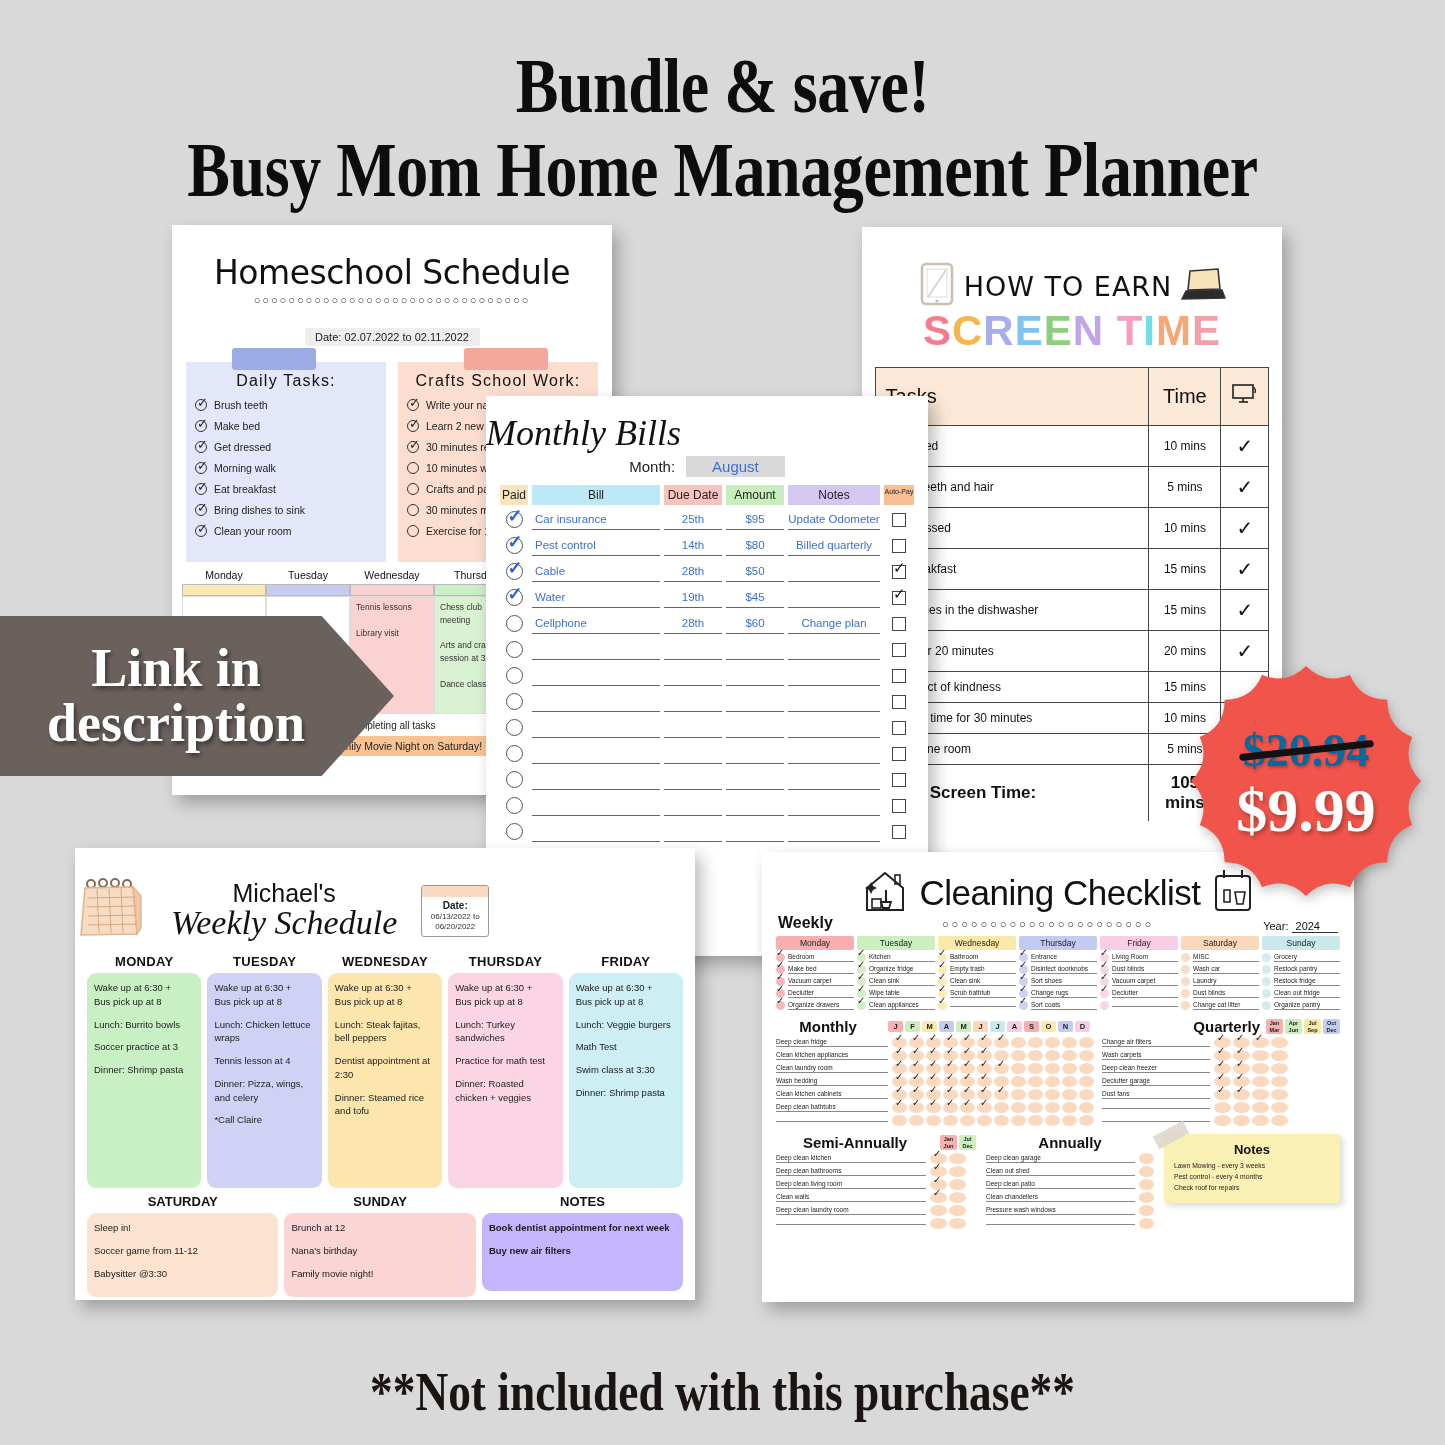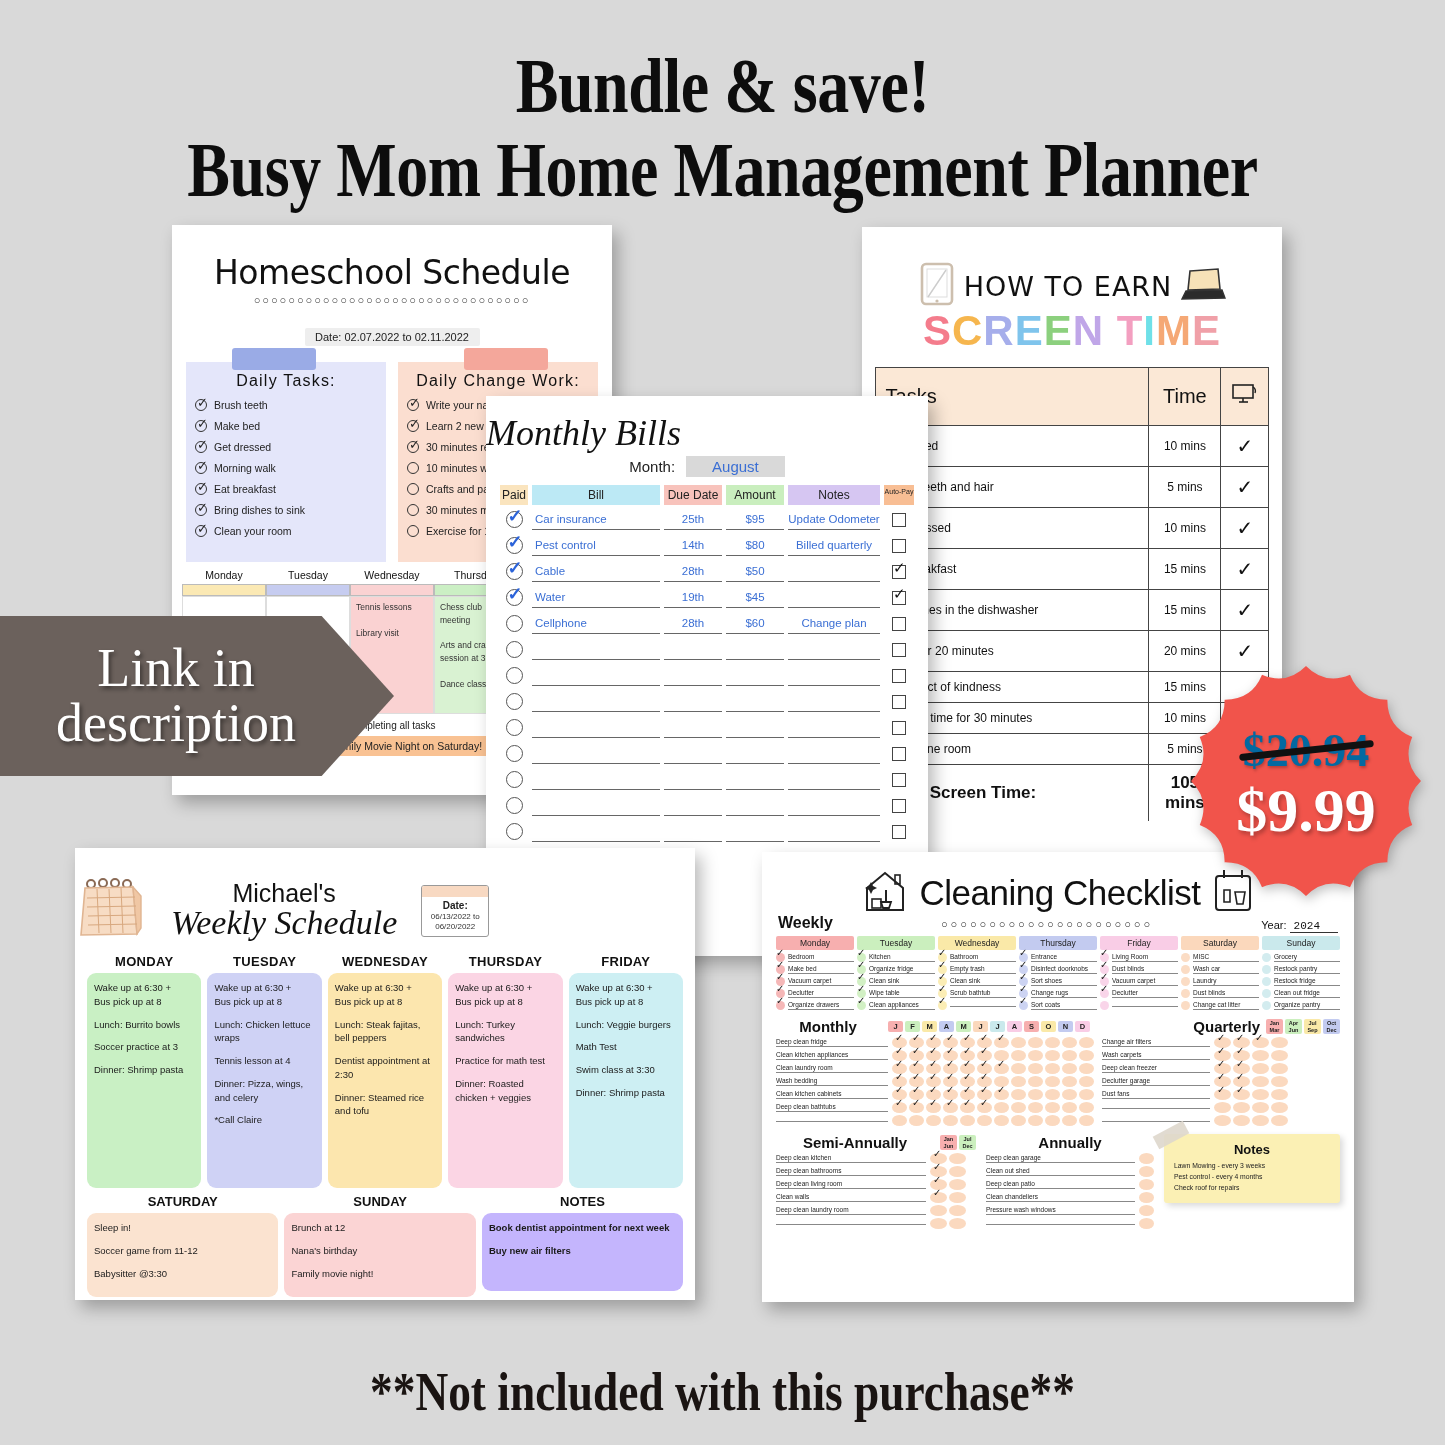--- a/index.html
+++ b/index.html
@@ -133,21 +133,21 @@
   .wk-bottom .wk-card { min-height:78px;}
 
   
   #sheet-cleaning { left: 762px; top: 852px; width: 592px; height: 450px; }
   .cl-head { display:flex; align-items:center; justify-content:center; gap:9px; padding-top:16px;}
   .cl-head .t { font-size:35px; color:#111; letter-spacing:-0.5px;}
   .cl-sub { display:flex; align-items:flex-end; justify-content:space-between; padding: 0 16px; margin-top:-4px;}
   .cl-sub .weekly { font-size:16px; font-weight:bold; color:#111;}
   .cl-sub .dots { font-size:11px; letter-spacing:3px; color:#222; padding-bottom:2px;}
   .cl-sub .year { font-size:11px; color:#111;}
-  .cl-sub .year u { text-decoration:none; border-bottom:1px solid #333; padding: 0 18px 0 4px; font-family: Liberation Mono, monospace;}
+  .cl-sub .year u { text-decoration:none; border-bottom:1px solid #333; padding: 0 18px 0 4px;}
   .cl-days { display:flex; gap:3px; padding: 4px 14px 0;}
   .cl-day { flex:1; }
   .cl-day .dh { text-align:center; font-size:8.5px; color:#222; padding:2px 0; border-radius:2px;}
   .cl-task { display:flex; align-items:center; gap:3px; margin-top:3px;}
   .cl-dot { width:9px; height:9px; border-radius:50%; flex:0 0 9px; position:relative;}
   .cl-dot.on::after{content:"✓"; position:absolute; left:0; top:-6px; font-size:10px; color:#222;}
   .cl-line { flex:1; border-bottom:0.8px solid #888; font-size:6.5px; color:#222; padding-bottom:1px; white-space:nowrap; overflow:hidden;}
   .cl-sec-title { font-size:15px; font-weight:bold; color:#111; text-align:center;}
   .mo-wrap { display:flex; padding: 8px 14px 0; gap:8px;}
   .mo-left { flex: 0 0 196px;}
@@ -169,21 +169,21 @@
 
   
   #ribbon {
     position:absolute; left:-8px; top:616px; width:402px; height:160px;
     background:#6b615c;
     clip-path: polygon(0 0, 82% 0, 100% 50%, 82% 100%, 0 100%);
     display:flex; align-items:center; justify-content:center;
     z-index: 40;
   }
   #ribbon .rtxt {
-    color:#fff; font-family:"Liberation Serif", serif; font-weight:normal;
+    color:#fff; font-family:"Liberation Serif", serif; font-weight:bold;
     font-size:54px; line-height:1.02; text-align:center;
     text-shadow: 2px 3px 4px rgba(0,0,0,.45); padding-right:34px;
   }
 
   #badge {
     position:absolute; left:1181px; top:656px; width:250px; height:250px;
     z-index: 45; display:flex; flex-direction:column; align-items:center; justify-content:center;
   }
   #badge svg { position:absolute; inset:0; width:250px; height:250px; filter: drop-shadow(2px 4px 6px rgba(0,0,0,.25)); }
   #badge .p-old {
@@ -244,21 +244,21 @@
             <span>Bring dishes to sink</span>
           </div>
           <div class="hs-item">
             <span class="cb-o on"></span>
             <span>Clean your room</span>
           </div>
         </div>
     </div>
     <div class="hs-col work">
       <div class="hl-swatch"></div>
-      <h4>Daily Change Work:</h4>
+      <h4>Crafts School Work:</h4>
       <div id="hs-work-list">
           <div class="hs-item">
             <span class="cb-o on"></span>
             <span>Write your name</span>
           </div>
           <div class="hs-item">
             <span class="cb-o on"></span>
             <span>Learn 2 new words</span>
           </div>
           <div class="hs-item">

